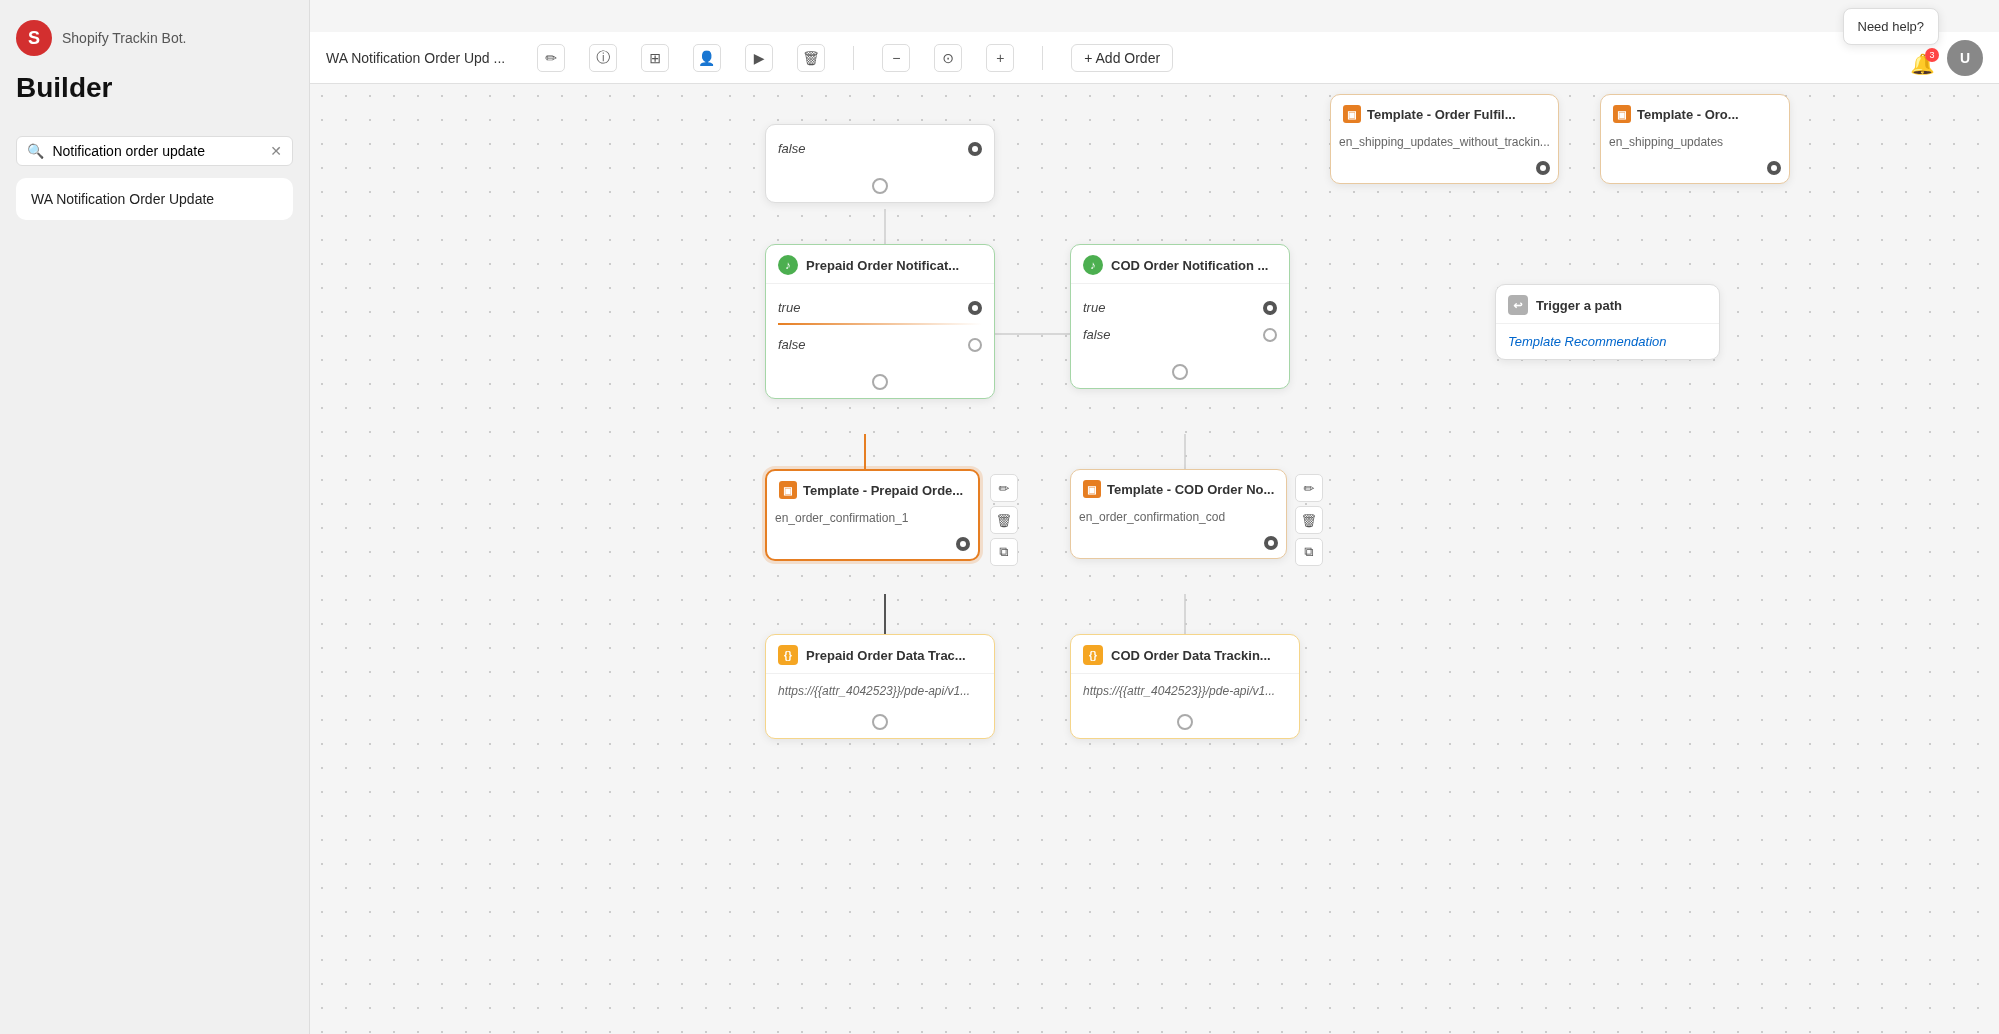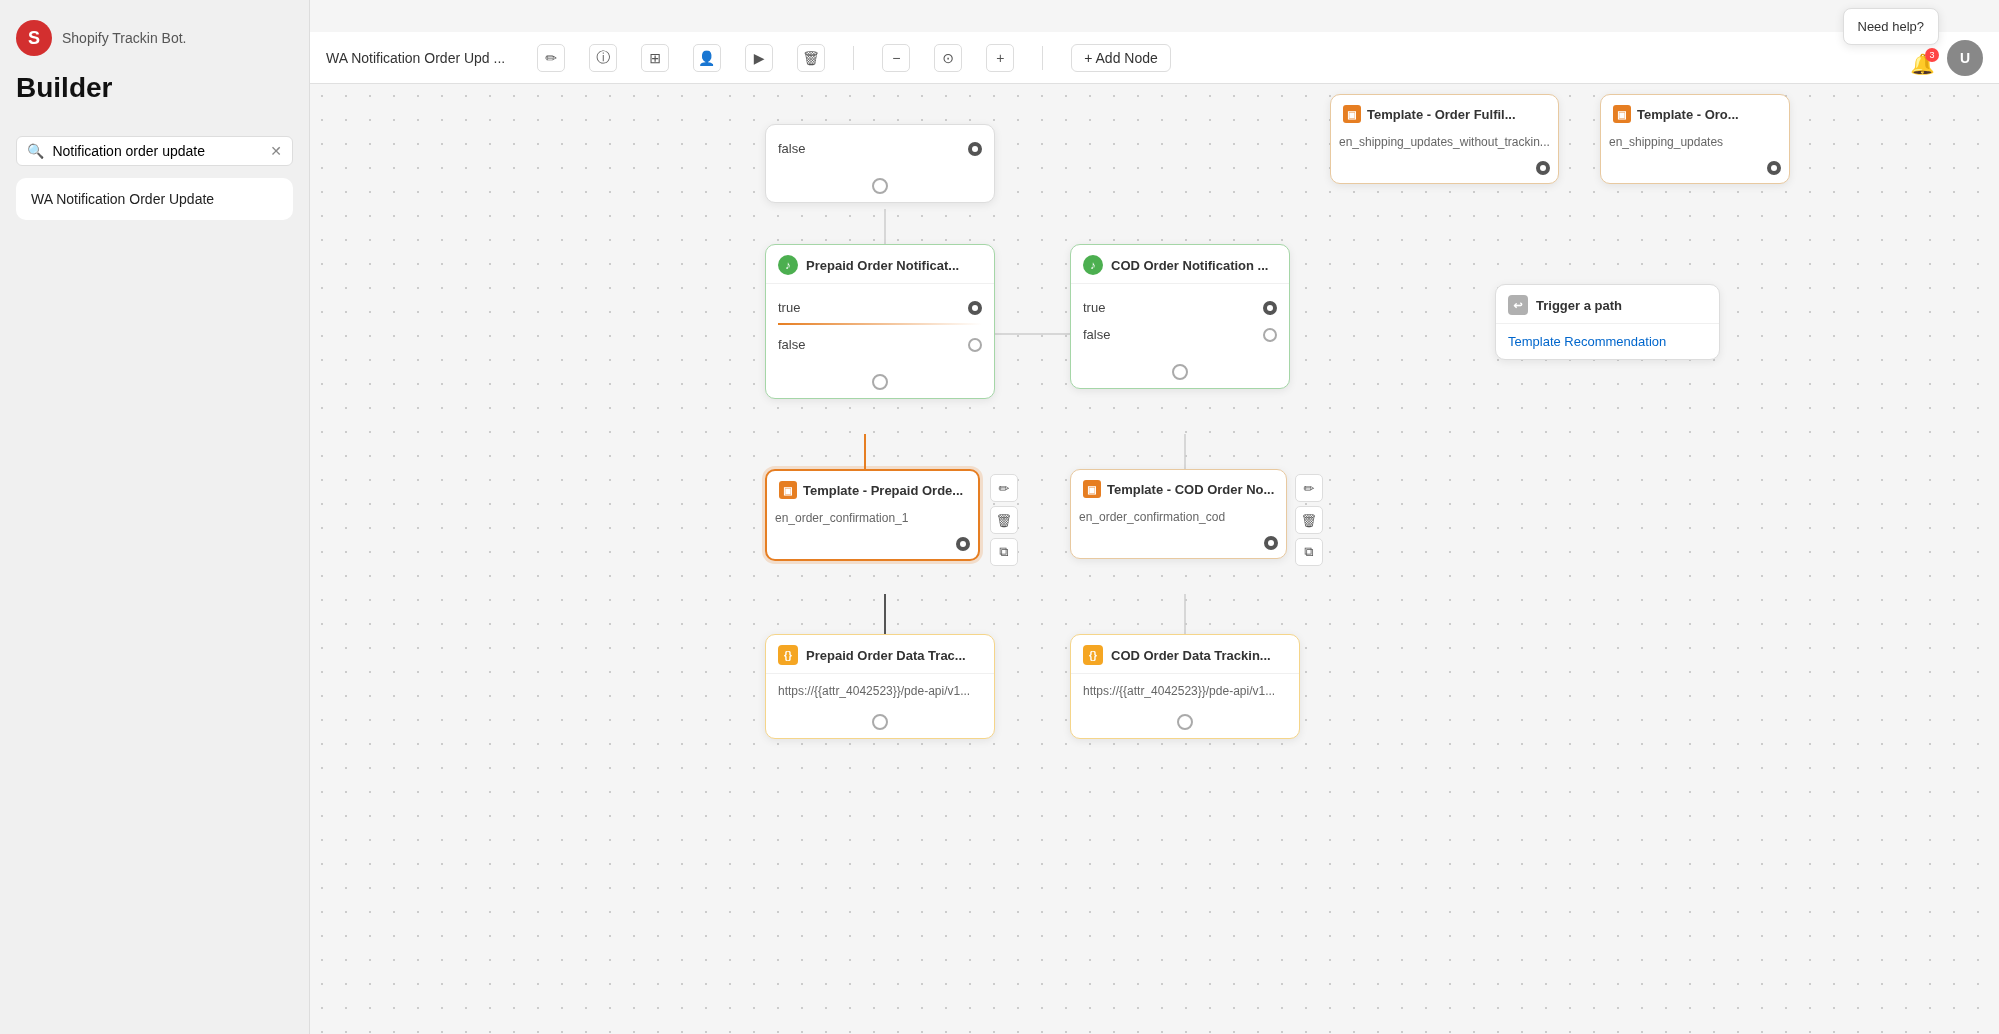--- a/index.html
+++ b/index.html
@@ -121,21 +121,21 @@
       border: 1.5px solid #ddd;
       min-width: 200px;
       box-shadow: 0 2px 8px rgba(0,0,0,0.08);
     }
     .node-header {
       display: flex; align-items: center; gap: 8px;
       padding: 10px 12px 8px;
       border-bottom: 1px solid #f0f0f0;
       font-size: 13px; font-weight: 600; color: #333;
     }
-    .node-body { padding: 10px 12px; }
+    .node-body { padding: 10px 12px; font-style: italic; }
     .node-row {
       display: flex; align-items: center; justify-content: space-between;
       padding: 6px 0; font-size: 13px; color: #444;
     }
     .node-dot {
       width: 14px; height: 14px; border-radius: 50%;
       border: 2px solid #aaa; background: white;
       display: inline-flex; align-items: center; justify-content: center;
     }
     .node-dot.filled { background: #555; border-color: #555; }
@@ -269,21 +269,21 @@
     <button class="toolbar-btn">⊞</button>
     <button class="toolbar-btn">👤</button>
     <button class="toolbar-btn">▶</button>
     <button class="toolbar-btn">🗑</button>
     <div class="toolbar-sep"></div>
     <button class="toolbar-btn">−</button>
     <button class="toolbar-btn">⊙</button>
     <button class="toolbar-btn">+</button>
     <div class="toolbar-sep"></div>
     <button class="add-node-btn">
-      <span>+ Add Node</span>
+      <span>+ Add Order</span>
     </button>
     <div class="toolbar-right">
       <div class="help-popup">
         <span>Need help?</span>
       </div>
       <div class="notification-badge">
         <span style="font-size:20px;">🔔</span>
         <span class="badge">3</span>
       </div>
       <div class="avatar">U</div>

